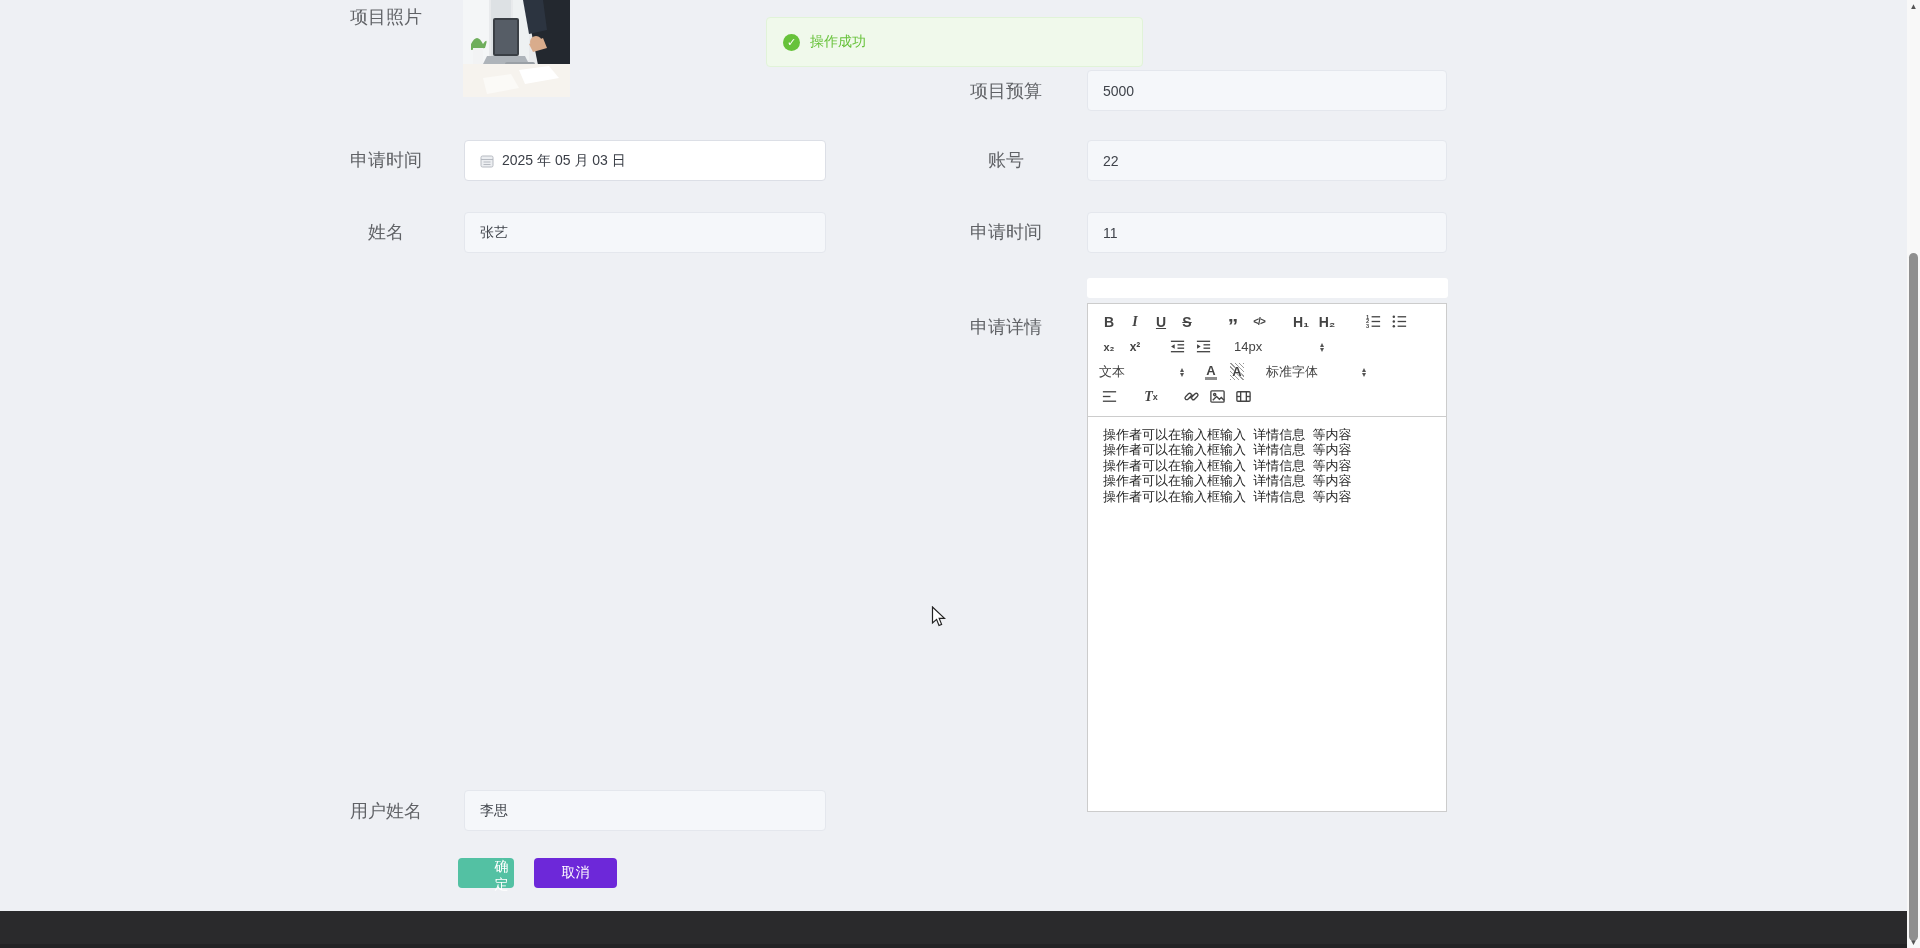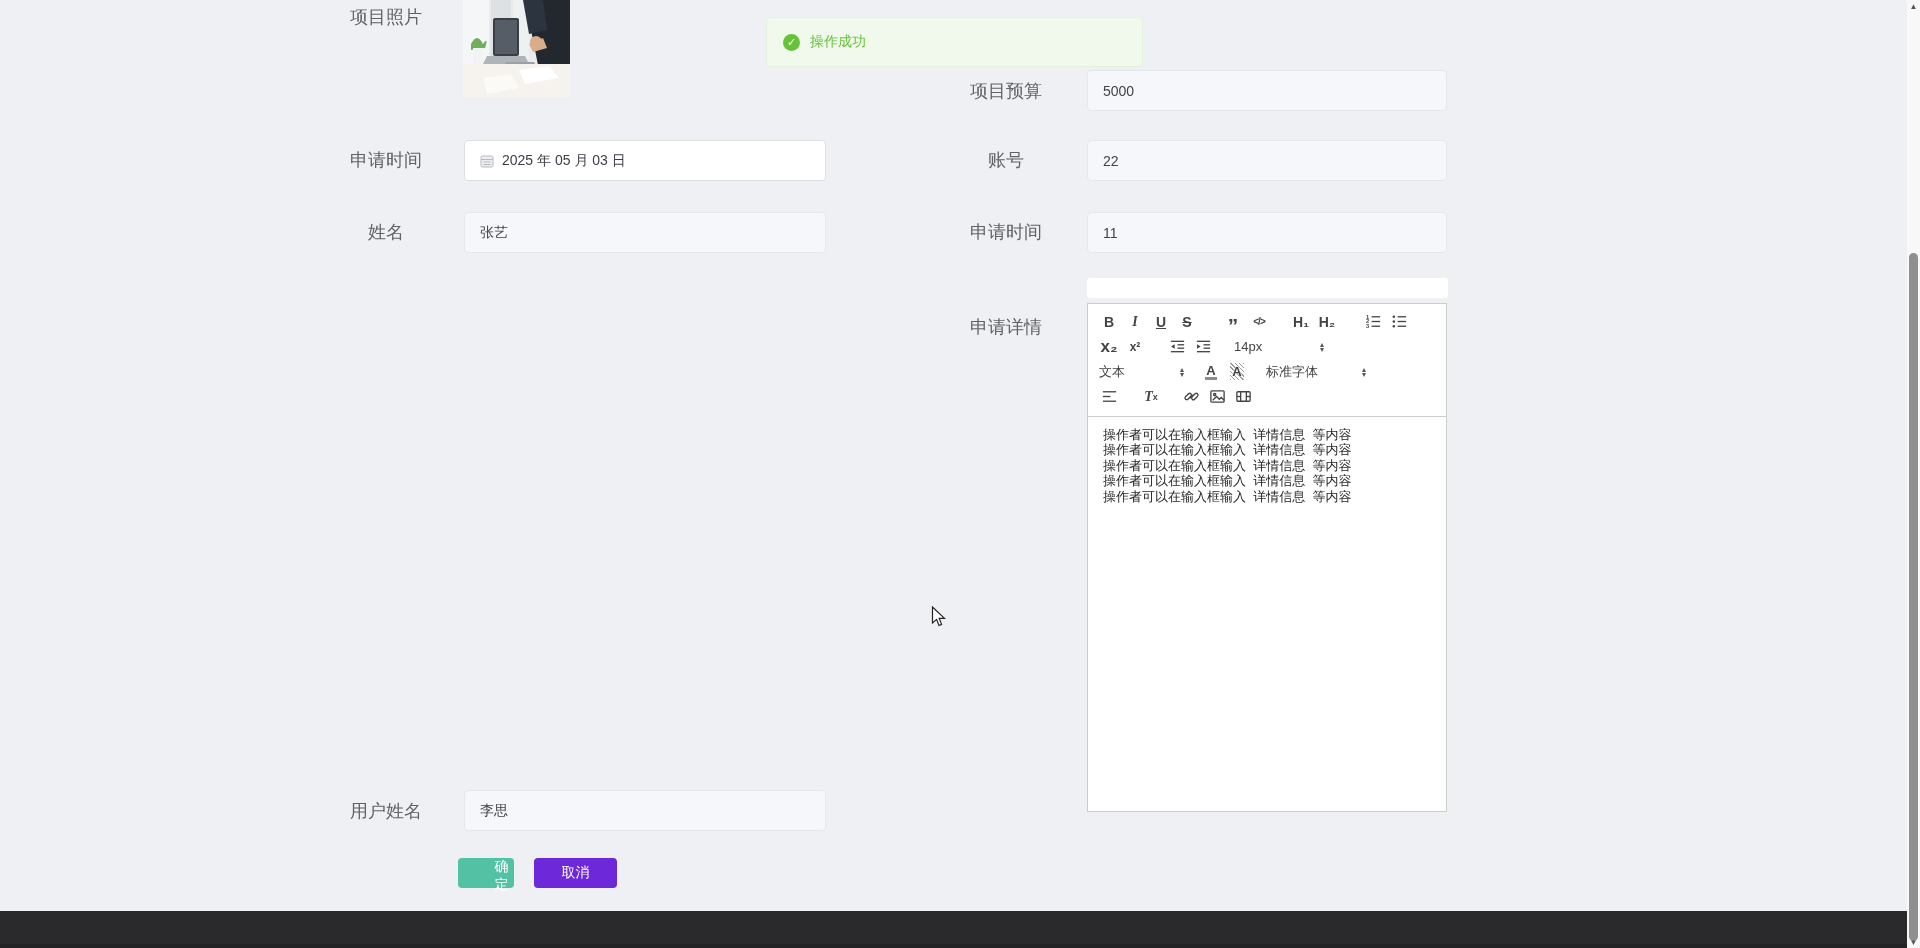--- a/index.html
+++ b/index.html
@@ -159,21 +159,21 @@
           <line x1="7" y1="4" x2="16" y2="4"></line>
             <line x1="7" y1="9" x2="16" y2="9"></line>
             <line x1="7" y1="14" x2="16" y2="14"></line>
           <circle cx="3" cy="4" r="1.3" fill="#444" stroke="none"></circle>
             <circle cx="3" cy="9" r="1.3" fill="#444" stroke="none"></circle>
             <circle cx="3" cy="14" r="1.3" fill="#444" stroke="none"></circle>
         </svg>
       </span>
     </div>
     <div class="ql-row">
-      <span class="ql-btn" style="font-size:17px;">x₂</span>
+      <span class="ql-btn" style="font-size:11px;">x₂</span>
       <span class="ql-btn" style="font-size:12px;">x²</span>
       <span class="ql-btn" style="margin-left:16px;">
         <svg viewBox="0 0 18 18">
           <line x1="2" y1="3.5" x2="16" y2="3.5"></line>
             <line x1="9" y1="7.2" x2="16" y2="7.2"></line>
             <line x1="9" y1="10.8" x2="16" y2="10.8"></line>
             <line x1="2" y1="14.5" x2="16" y2="14.5"></line>
           <polygon points="6,6.6 2.2,9 6,11.4" fill="#444" stroke="none"></polygon>
         </svg>
       </span>

